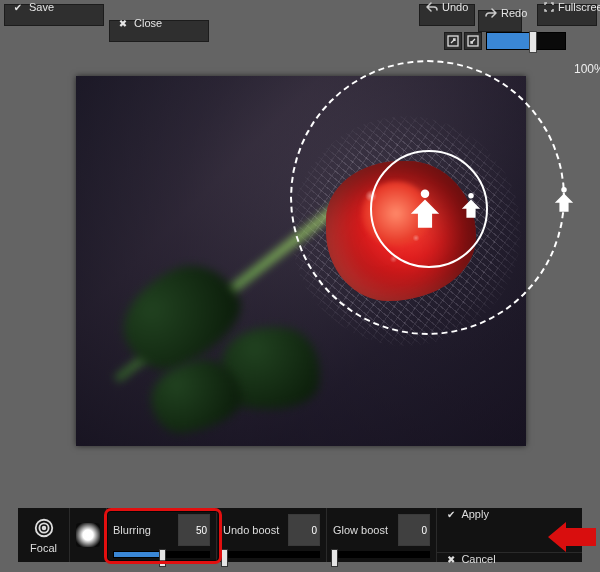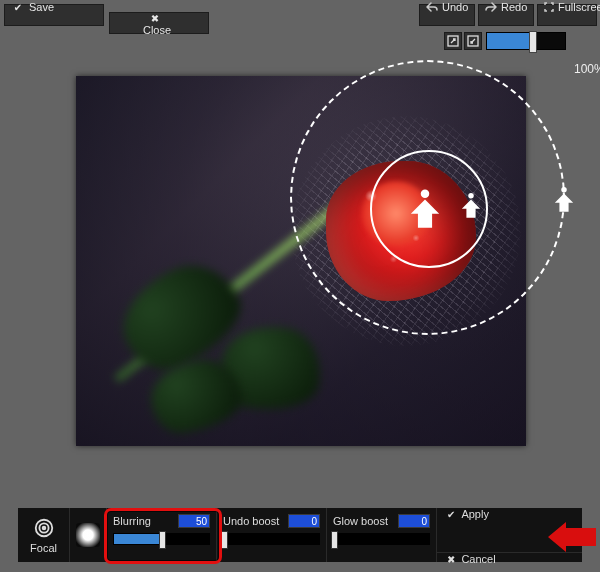--- a/index.html
+++ b/index.html
@@ -8,23 +8,23 @@
 
   
   .topbar { position: absolute; top: 4px; left: 4px; right: 4px; height: 50px; }
   .btn {
     background: #2f2f2f; color: #e6e6e6; font-size: 11px;
     height: 22px; padding: 0 10px 16px 6px; display: flex; align-items: center;
     border: 1px solid #1c1c1c; cursor: pointer; user-select: none;
   }
   .btn .ic { width: 14px; display: inline-flex; justify-content: center; margin-right: 4px; }
   .topbar .save  { position: absolute; left: 0; top: 0; width: 100px; }
-  .topbar .close { position: absolute; left: 105px; top: 8px; width: 100px; flex-direction: column; }
+  .topbar .close { position: absolute; left: 105px; top: 16px; width: 100px; }
   .topbar .undo  { position: absolute; left: 415px; top: 0; width: 56px; }
-  .topbar .redo  { position: absolute; left: 474px; top: 0; width: 56px; }
+  .topbar .redo  { position: absolute; left: 474px; top: 6px; width: 44px; }
   .topbar .full  { position: absolute; left: 533px; top: 0; width: 60px; }
 
   .sqbtn {
     position: absolute; width: 18px; height: 18px; background:#2f2f2f;
     border:1px solid #1c1c1c; display:flex; align-items:center; justify-content:center;
     cursor:pointer;
   }
   .sqbtn svg { stroke:#ddd; }
   .sqA { left: 440px; top: 28px; }
   .sqB { left: 460px; top: 28px; }
@@ -119,21 +119,21 @@
   .tool svg{ stroke:#dcdcdc; fill:none; stroke-width:2;}
   .swatch{ width:36px; display:flex; align-items:center; justify-content:center; }
   .swatch .chip{ width:24px; height:24px;
      background: radial-gradient(circle at 50% 50%, #ffffff 0%, #fefefe 30%, #0a0a0a 80%); border-radius:3px;}
   .slider-group{
     width:110px; padding:6px 6px 4px 6px; display:flex; flex-direction:column; gap:5px;
     border-left:1px solid #2a2a2a;
   }
   .slider-group .row1{ display:flex; justify-content:space-between; align-items:center;}
   .slider-group input[type=text]{
-    width:32px; height:14px; background:#1d4ed8; color:#fff; border:1px solid #3a3a3a;
+    width:32px; height:32px; background:#404040; color:#fff; border:1px solid #3a3a3a;
     font-size:10px; text-align:right; padding-right:2px;
   }
   .track{ position:relative; height:12px; background:#000; border:1px solid #000;}
   .track .fill{ position:absolute; left:0; top:0; bottom:0; background:#3a87d6;}
   .track .knob{ position:absolute; top:-3px; width:7px; height:18px; background:#e5e5e5; border:1px solid #333;}
   .hl{ position:absolute; border:3px solid #e20f0f; border-radius:7px; pointer-events:none;
        box-shadow:0 0 0 1px rgba(0,0,0,.6) inset;}
   .hl.blur{ left:104px; bottom:8px; width:118px; height:56px;}
   .actions{ flex:1; display:flex; flex-direction:column; border-left:1px solid #2a2a2a;gap:32px;}
   .actions .ab{ flex:1; display:flex; align-items:center; gap:6px; padding-left:10px; cursor:pointer;}

